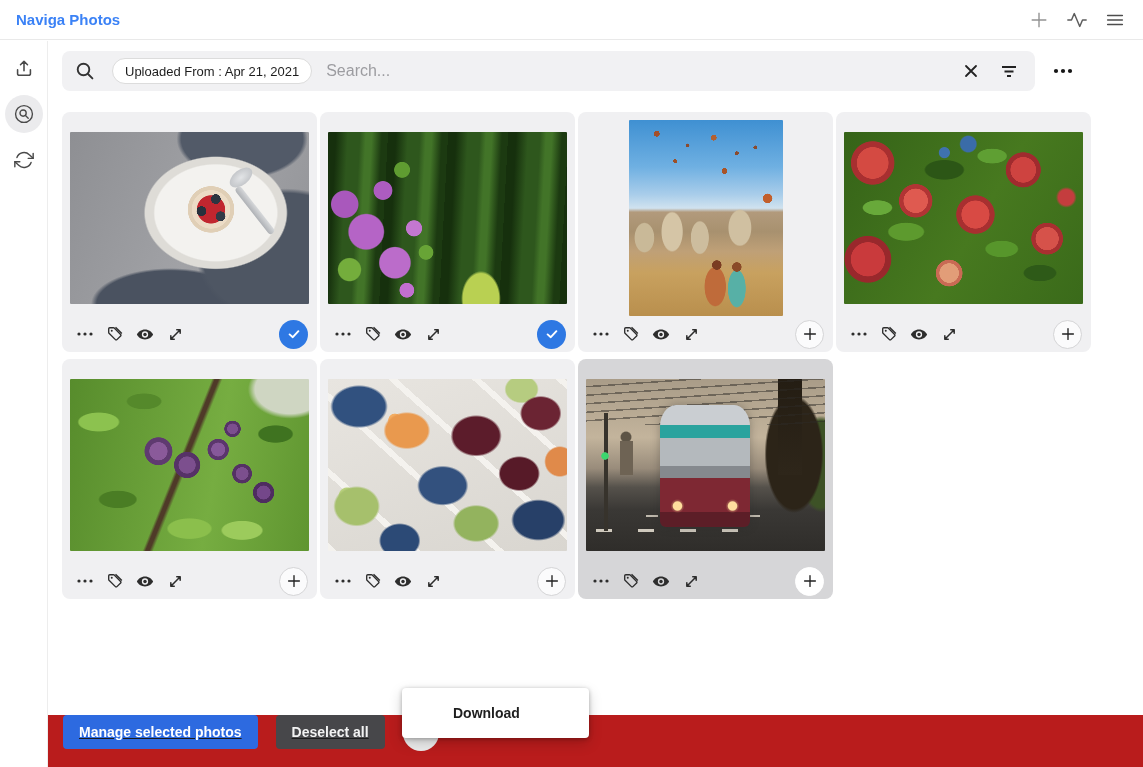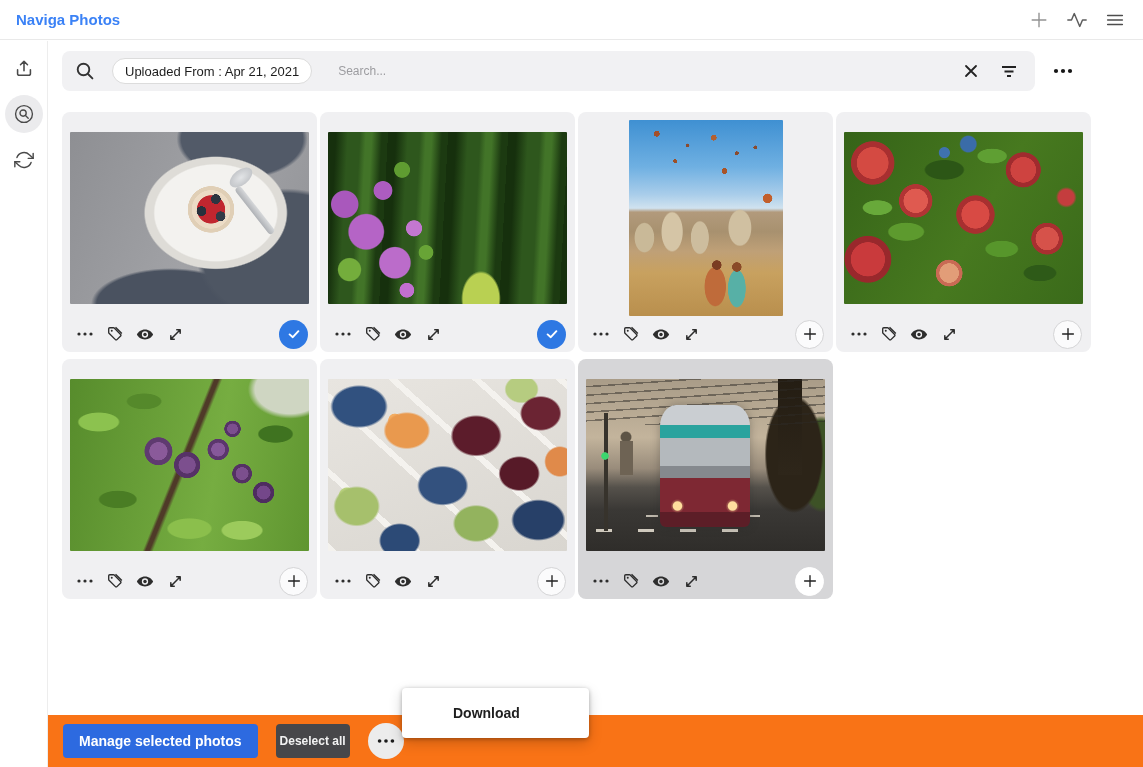--- a/index.html
+++ b/index.html
@@ -33,21 +33,21 @@
   .search-row { margin:10px 0 0 14px; display:flex; align-items:center; }
   .search-bar {
     width:973px; height:40px; background:#f1f1f3; border-radius:8px;
     display:flex; align-items:center; padding:0 12px 0 12px;
   }
   .search-bar .mag { color:#333; display:flex; }
   .chip {
     margin-left:16px; background:#fff; border:1px solid #dcdcdc; border-radius:14px;
     height:26px; padding:0 12px; display:flex; align-items:center; font-size:13px; color:#1d1d1d; white-space:nowrap;
   }
-  .search-input { flex:1; margin-left:26px; border:none; background:transparent; outline:none; font-size:12px; color:#a21caf; }
+  .search-input { flex:1; margin-left:14px; border:none; background:transparent; outline:none; font-size:16px; color:#a21caf; }
   .search-input::placeholder { color:#9c9ca0; }
   .bar-btn { width:28px; height:28px; display:flex; align-items:center; justify-content:center; color:#222; }
   .bar-btn.clear { margin-left:auto; }
   .bar-btn.filter { margin-left:10px; }
   .more-h { margin-left:13px; width:30px; height:30px; display:flex; align-items:center; justify-content:center; color:#161616; }
 
   
   .grid { margin:21px 0 0 14px; display:grid; grid-template-columns:repeat(4,255px); column-gap:3px; row-gap:7px; }
   .card { width:255px; height:240px; background:#f0f0f2; border-radius:8px; position:relative; }
   .card.highlight { background:#d6d6d8; }
@@ -183,30 +183,30 @@
   .p7::before { content:""; position:absolute; left:74px; top:26px; width:90px; height:122px;
     border-radius:16px 16px 6px 6px / 22px 22px 6px 6px;
     background:linear-gradient(180deg, #caced2 0 16%, #2aa39e 16% 27%, #b4b9bd 27% 50%, #85898e 50% 60%, #7e2833 60% 88%, #5c1e27 88% 100%);
     box-shadow:0 0 8px rgba(40,40,40,.35); }
   .p7::after { content:""; position:absolute; left:76px; top:116px; width:86px; height:22px; background:
     radial-gradient(circle 7px at 18% 50%, #ffdf9e 0 60%, rgba(255,220,150,.25) 75%, transparent),
     radial-gradient(circle 7px at 82% 50%, #ffdf9e 0 60%, rgba(255,220,150,.25) 75%, transparent); }
 
   
   .bottom-bar {
-    position:absolute; left:48px; right:0; bottom:0; height:52px; background:#f97316;
-    display:flex; align-items:center; padding-left:15px; z-index:10;
+    position:absolute; left:48px; right:0; bottom:0; height:52px; background:#b91c1c;
+    display:flex; padding-left:15px; z-index:10;text-decoration:underline;
   }
   .btn-primary {
     height:34px; padding:0 16px; border-radius:4px; background:#2d6ae0; color:#fff;
     font-size:14px; font-weight:600;
   }
   .btn-secondary {
-    height:34px; padding:0 4px; border-radius:4px; background:#47474a; color:#f2f2f2;
-    font-size:12px; font-weight:600; margin-left:18px;
+    height:34px; padding:0 16px; border-radius:4px; background:#47474a; color:#f2f2f2;
+    font-size:14px; font-weight:600; margin-left:18px;
   }
   .btn-more {
     width:36px; height:36px; border-radius:50%; background:#ececec; color:#1c1c1c;
     margin-left:18px; display:flex; align-items:center; justify-content:center;
   }
 
   
   .context-menu {
     position:absolute; left:402px; top:688px; width:187px; height:50px; background:#fff;
     border-radius:4px; box-shadow:0 1px 4px rgba(0,0,0,.28), 0 5px 14px rgba(0,0,0,.18);

